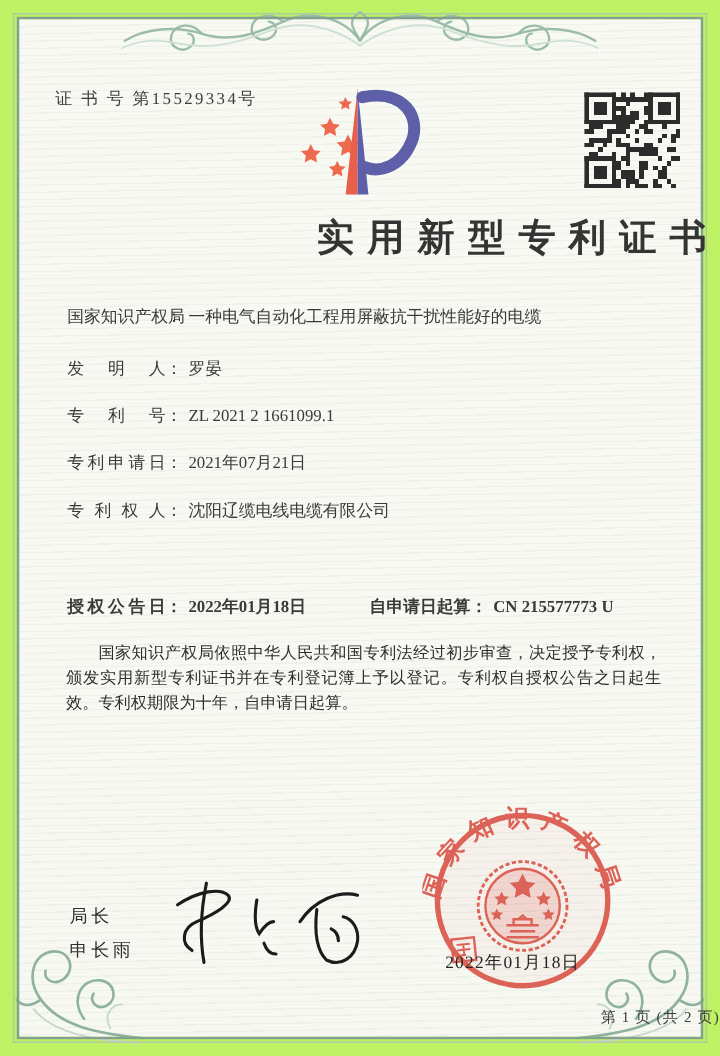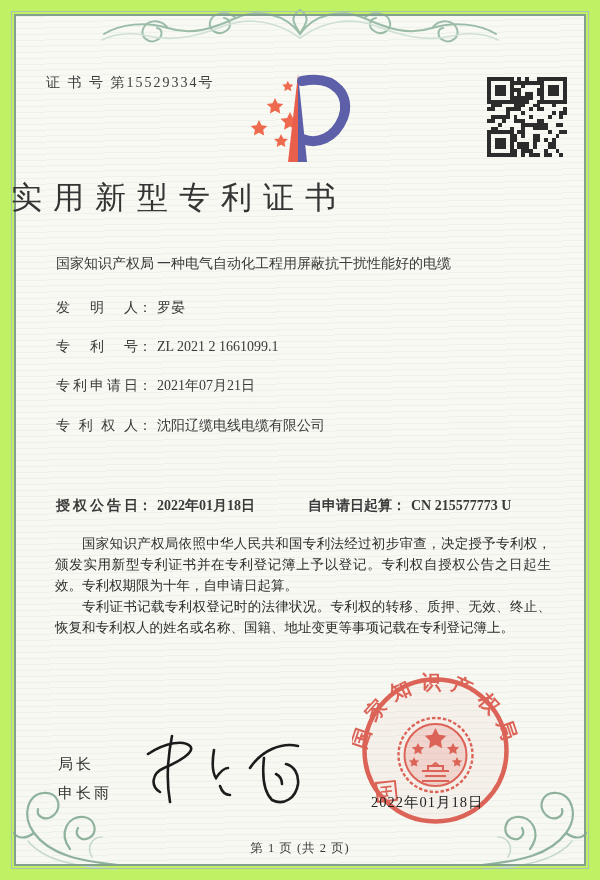--- a/index.html
+++ b/index.html
@@ -15,37 +15,37 @@
       repeating-linear-gradient(179deg, rgba(140,178,153,0.10) 0 1px, rgba(0,0,0,0) 1px 6px),
       linear-gradient(#f9f9f3,#f7f8f2);
   }
   
   .frame-outer{position:absolute;inset:11px;border:1px solid #aebfb0;pointer-events:none;}
   .frame-inner{position:absolute;inset:14px;border:2px solid #83a08e;pointer-events:none;}
   .orn{position:absolute;pointer-events:none;}
 
   .cert-no{position:absolute;left:46px;top:74px;font-size:14px;color:#3c3c3c;letter-spacing:2px;}
   .title{
-    position:absolute;left:0;right:0;top:177px;text-align:left;
-    font-size:31px;font-weight:normal;color:#343434;letter-spacing:11px;text-indent:11px;
+    position:absolute;left:0;right:0;top:177px;text-align:right;
+    font-size:31px;font-weight:bold;color:#343434;letter-spacing:11px;text-indent:11px;
   }
   .frow{position:absolute;left:56px;font-size:14px;color:#3a3a3a;white-space:nowrap;}
   .flabel{display:inline-block;width:82px;text-align:justify;text-align-last:justify;vertical-align:top;}
   .fcolon{display:inline-block;}
   .fval{padding-left:5px;}
   .g2{position:absolute;left:252px;top:0;white-space:nowrap;}
 
   .paras{position:absolute;left:55px;right:49px;top:533px;font-size:13.5px;line-height:21px;color:#2e2e2e;text-align:justify;}
   .paras p{margin:0;text-indent:2em;}
 
   .officer{position:absolute;left:58px;top:750px;font-size:15px;color:#2f2f2f;letter-spacing:3px;line-height:29px;}
   .sig{position:absolute;left:126px;top:728px;}
   .seal{position:absolute;left:352px;top:667px;}
   .seal-date{position:absolute;left:371px;top:793px;font-size:14.5px;color:#242424;letter-spacing:1px;}
-  .footer{position:absolute;left:0;right:0;top:840px;text-align:center;font-size:12.5px;color:#3b3b3b;letter-spacing:1px;}
+  .footer{position:absolute;left:0;right:0;top:840px;text-align:right;font-size:12.5px;color:#3b3b3b;letter-spacing:1px;}
 </style>
 </head>
 <body>
 
 <div class="page">
   <div class="inner"></div>
 
   <svg class="orn" style="left:90px;top:2px;" width="420" height="46" viewBox="0 0 420 46">
     <g fill="none" stroke="#9bbda7" stroke-width="2" stroke-linecap="round">
       <path d="M210,32 C196,12 168,6 146,16 C124,26 102,34 78,26 C56,19 30,22 14,32"></path>
@@ -276,21 +276,20 @@
 
   <div class="frow" style="top:497px;font-weight:bold;">
     <span class="flabel">授权公告日</span><span class="fcolon">：</span><span class="fval">2022年01月18日</span>
     <span class="g2">
       <span>自申请日起算</span><span>：</span><span class="fval">CN 215577773 U</span>
     </span>
   </div>
 
   <div class="paras">
     <p>国家知识产权局依照中华人民共和国专利法经过初步审查，决定授予专利权，颁发实用新型专利证书并在专利登记簿上予以登记。专利权自授权公告之日起生效。专利权期限为十年，自申请日起算。</p>
-    <p>专利证书记载专利权登记时的法律状况。专利权的转移、质押、无效、终止、恢复和专利权人的姓名或名称、国籍、地址变更等事项记载在专利登记簿上。</p>
   </div>
 
   <div class="officer">
     <div>局长</div>
     <div>申长雨</div>
   </div>
 
   <svg class="sig" width="200" height="88" viewBox="0 0 200 88">
     <g fill="none" stroke="#1c1c1c" stroke-width="2.6" stroke-linecap="round">
       <path d="M22,26 C40,14 58,12 64,18 C70,24 52,34 38,40 C26,45 24,58 34,64"></path>

